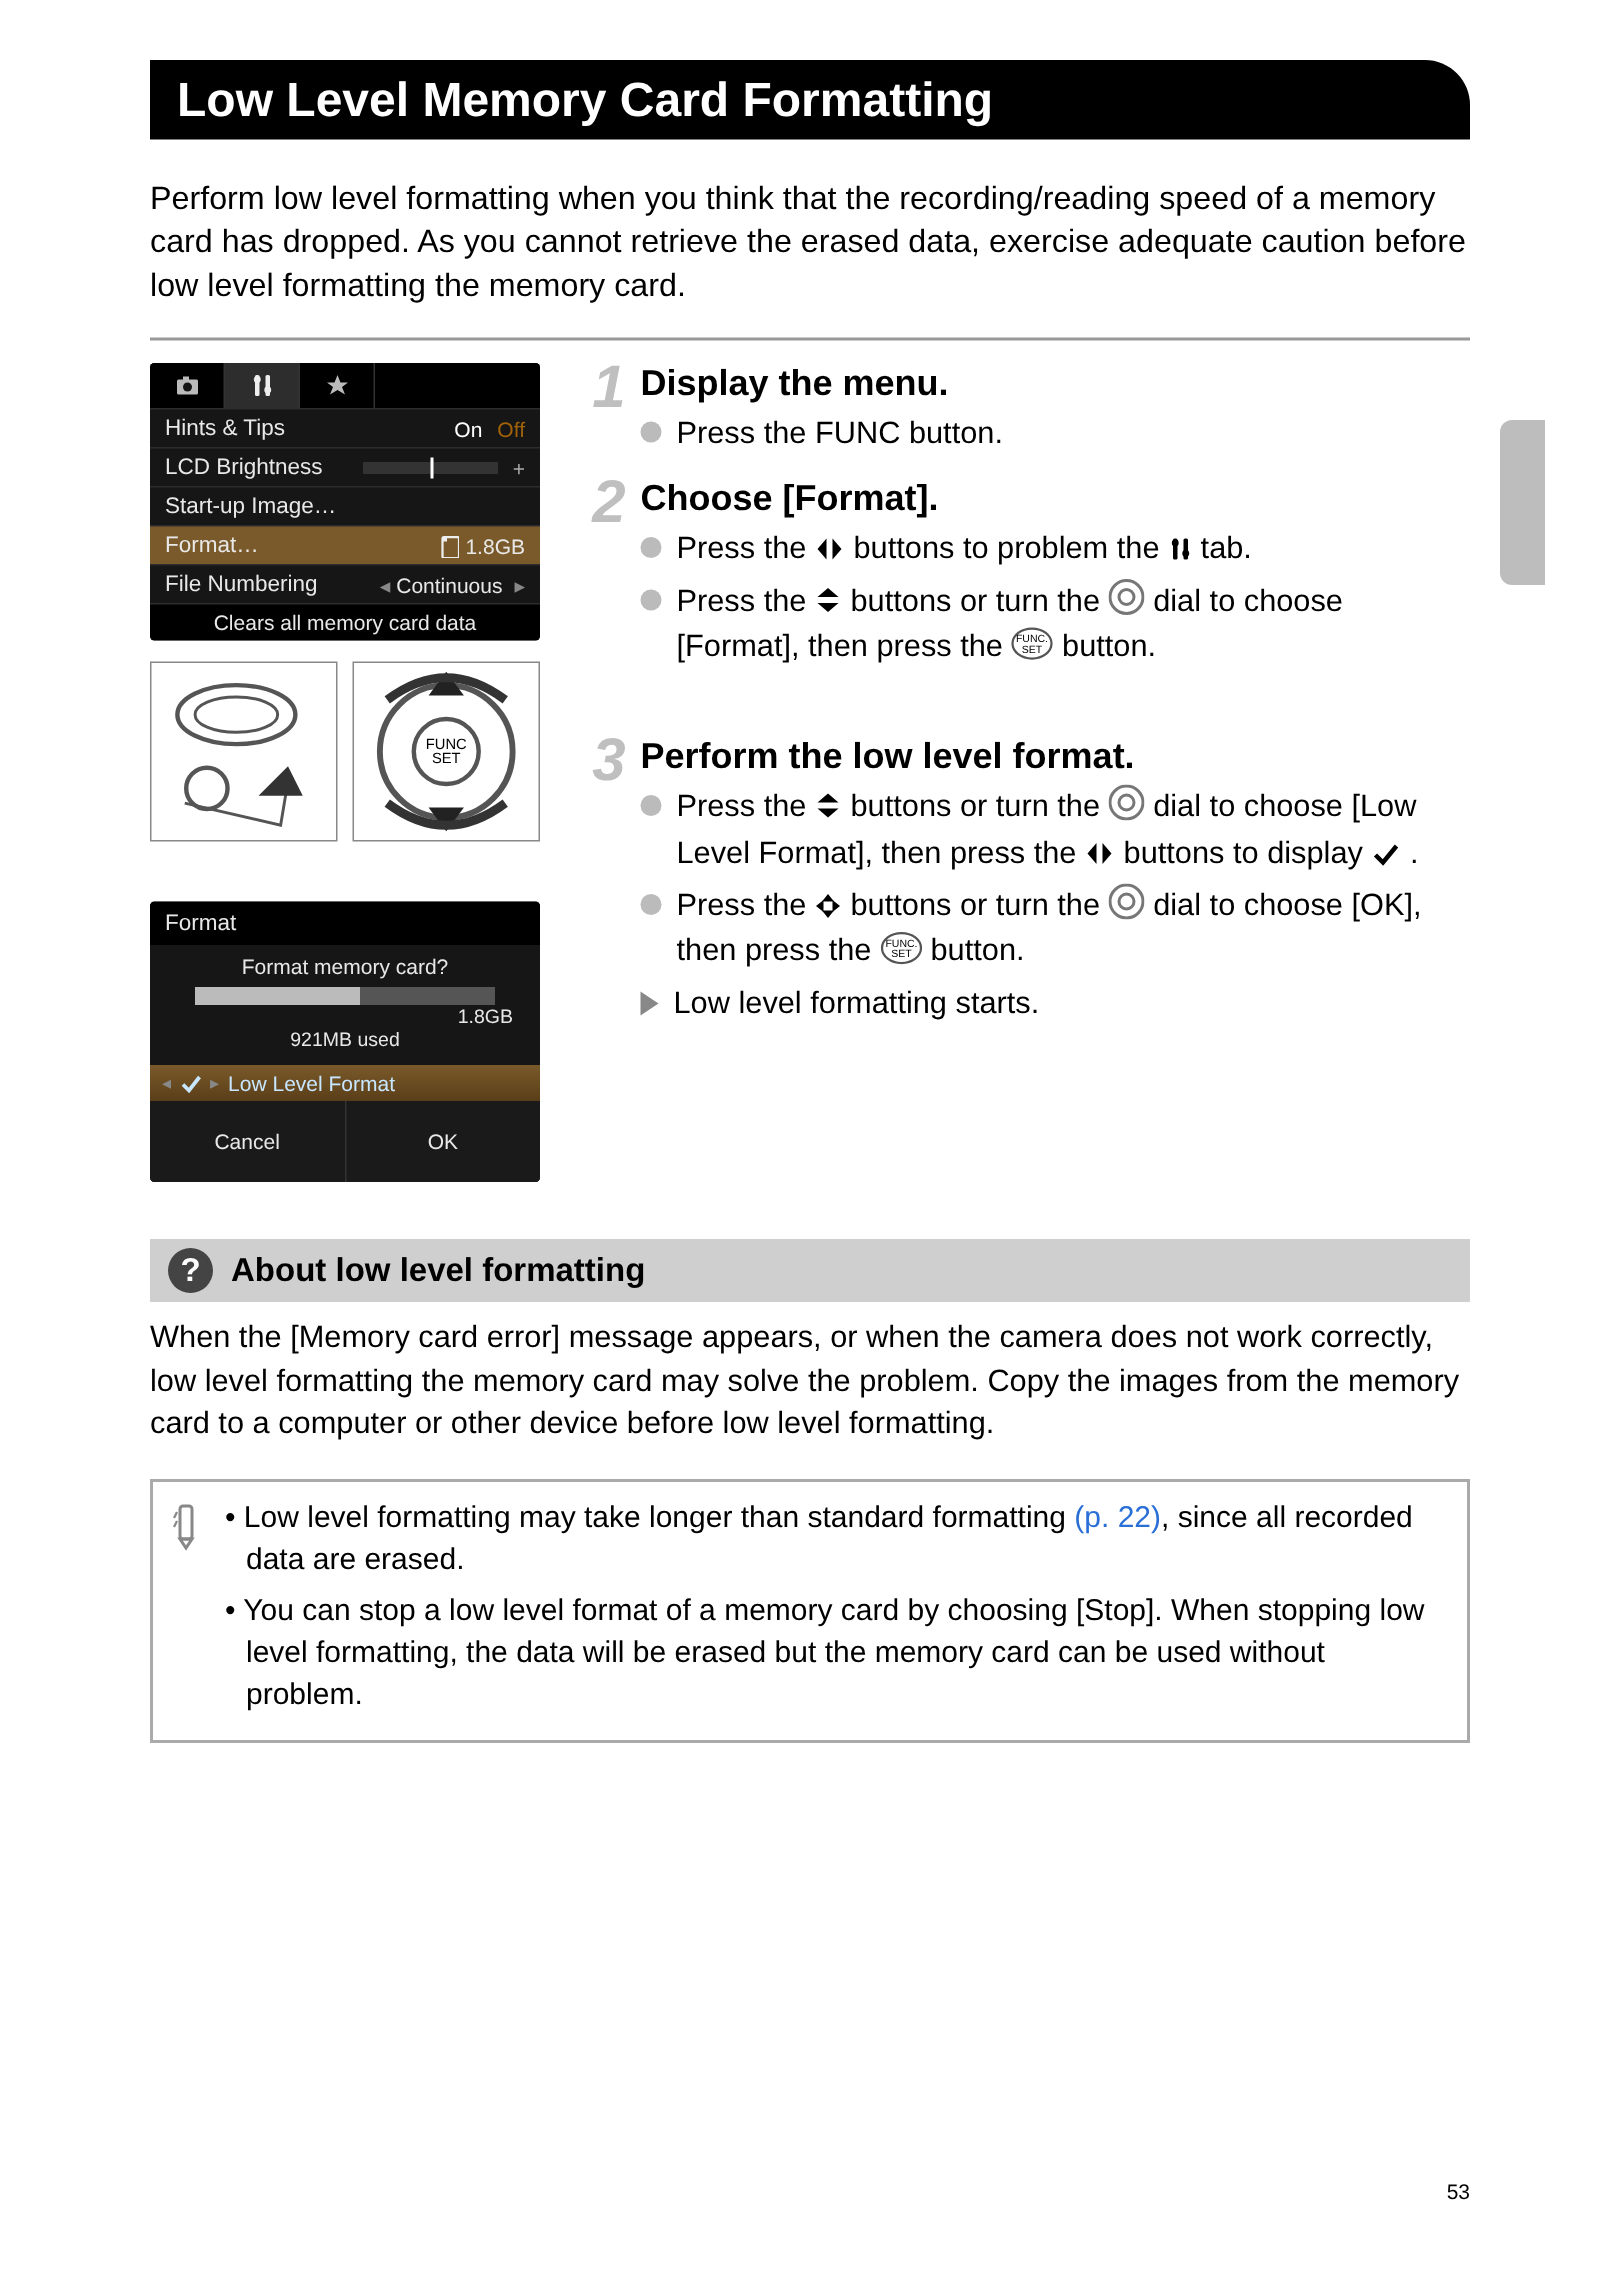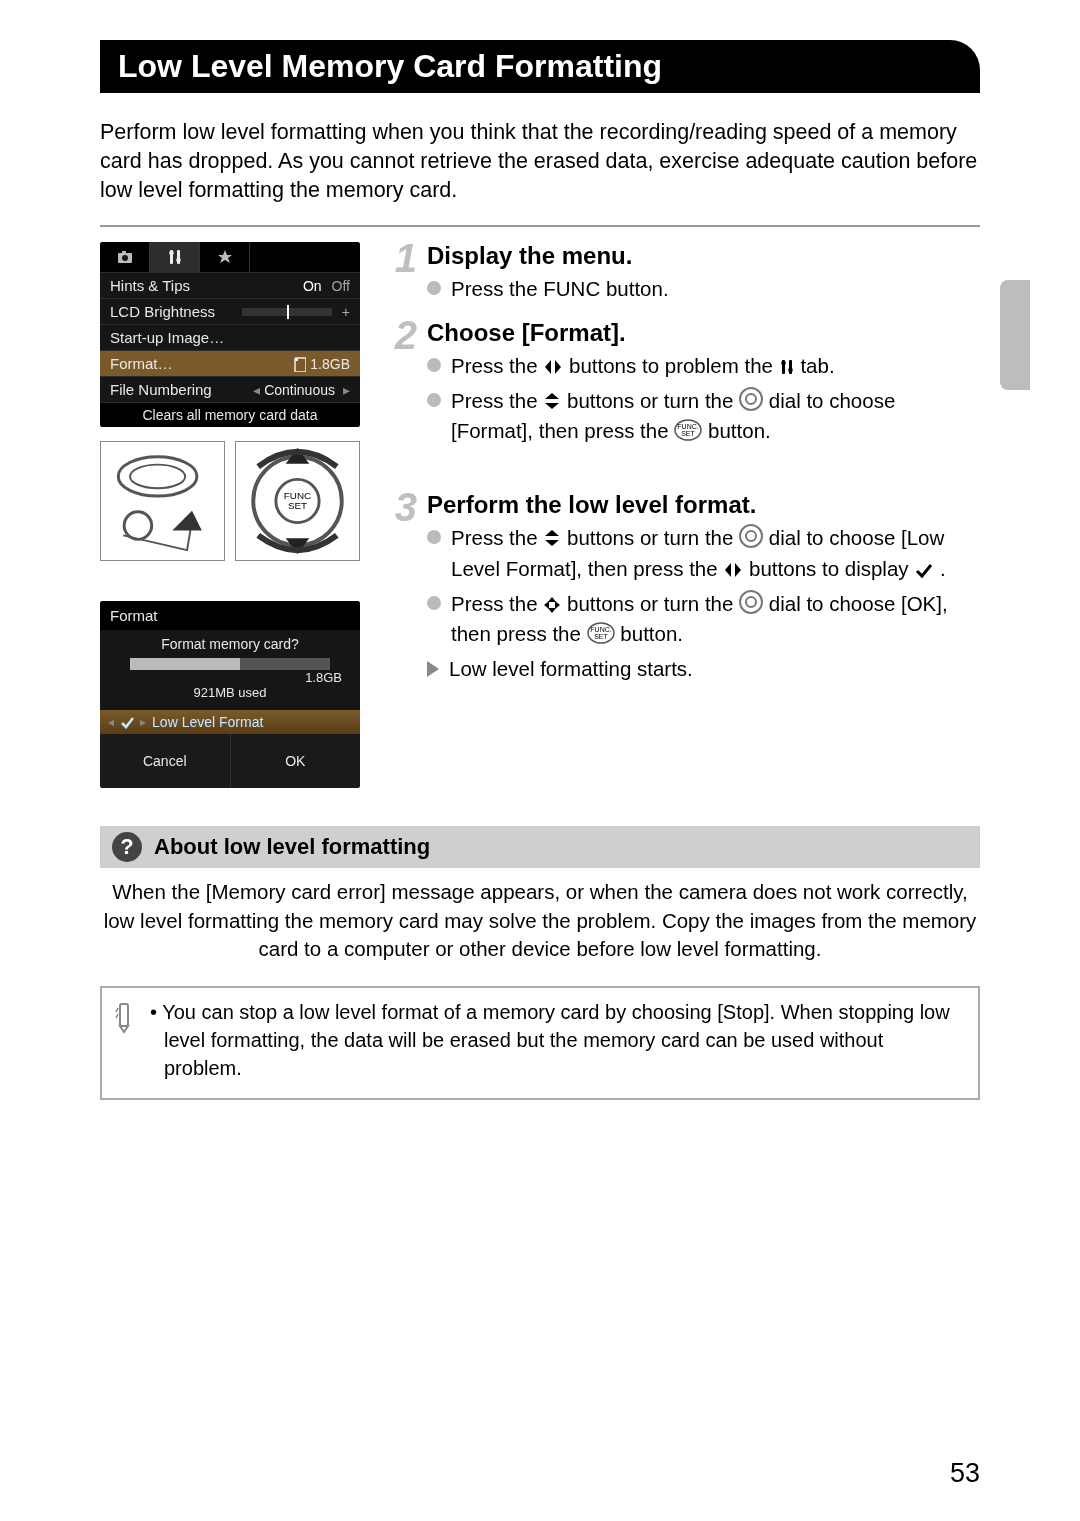--- a/index.html
+++ b/index.html
@@ -61,21 +61,21 @@
   .lcd-row {
     display: flex;
     justify-content: space-between;
     align-items: center;
     padding: 4px 10px;
     border-top: 1px solid #2c2c2c;
   }
   .lcd-row.highlight { background: #7a5a2a; }
   .lcd-row .rval { color: #e8e8e8; font-size: 14px; display:flex; align-items:center; gap:4px; }
   .on-off .on { color:#fff; }
-  .on-off .off { color:#a3a3a3; margin-left:6px; }
+  .on-off .off { color:#a16207; margin-left:6px; }
   .slider-mini {
     width: 90px; height: 8px; background:#333; position:relative;
     display:inline-block;
   }
   .slider-mini::after{content:"";position:absolute;left:50%;top:-3px;width:2px;height:14px;background:#fff;}
   .slider-mini-plus{color:#aaa;margin-left:6px;font-size:14px;}
   .lcd-footer {
     background:#000; text-align:center; padding:4px 0; font-size:14px; border-top:1px solid #2c2c2c;
   }
 
@@ -134,34 +134,34 @@
   
   .about-bar {
     background:#cfcfcf; display:flex; align-items:center; gap:12px;
     padding:6px 12px; margin-top:24px;
   }
   .about-q {
     width:30px;height:30px;border-radius:50%;background:#444;color:#fff;
     display:flex;align-items:center;justify-content:center;font-weight:900;font-size:22px;
   }
   .about-title { font-weight:700; font-size:22px; }
-  .about-body { font-size:20.5px; line-height:1.4; margin-top:10px;text-align:center; }
+  .about-body { font-size:20.5px; line-height:1.4; margin-top:10px; }
 
   
   .note-box {
     border:2px solid #aaa; margin-top:22px; padding:10px 18px 10px 12px;
     display:flex; gap:14px;
   }
   .note-icon { flex-shrink:0; margin-top:4px; }
   .note-list { list-style:none; font-size:20px; line-height:1.4; }
   .note-list li { margin-bottom:6px; text-indent:-14px; padding-left:14px;}
   .note-list li::before { content:"• "; }
   .page-ref { color:#2a6fd6; }
 
-  .page-num { position:absolute; bottom:32px; right:100px; font-size:27px; }
+  .page-num { position:absolute; bottom:52px; right:100px; font-size:14px; }
   .thumb-tab {
     position:absolute; top:280px; right:50px; width:30px; height:110px;
     background:#bdbdbd; border-top-left-radius:8px; border-bottom-left-radius:8px;
   }
   .menu-word { font-family: Arial, sans-serif; font-weight:400; letter-spacing:0; }
 </style>
 </head>
 <body>
 
 <svg width="0" height="0" style="position:absolute">
@@ -452,18 +452,21 @@
 </div>
 <p class="about-body">When the [Memory card error] message appears, or when the camera does not work correctly, low level formatting the memory card may solve the problem. Copy the images from the memory card to a computer or other device before low level formatting.</p>
 
 <div class="note-box">
   <div class="note-icon">
     <svg width="22" height="34">
         <use href="#ic-pencil"></use>
       </svg>
   </div>
   <ul class="note-list">
+    <li>
+      <span>Low level formatting may take longer than standard formatting </span><span class="page-ref">(p. 22)</span><span>, since all recorded data are erased.</span>
+    </li>
     <li>You can stop a low level format of a memory card by choosing [Stop]. When stopping low level formatting, the data will be erased but the memory card can be used without problem.</li>
   </ul>
 </div>
 
 <div class="page-num">53</div>
 <div class="thumb-tab"></div>
 
 </body></html>

